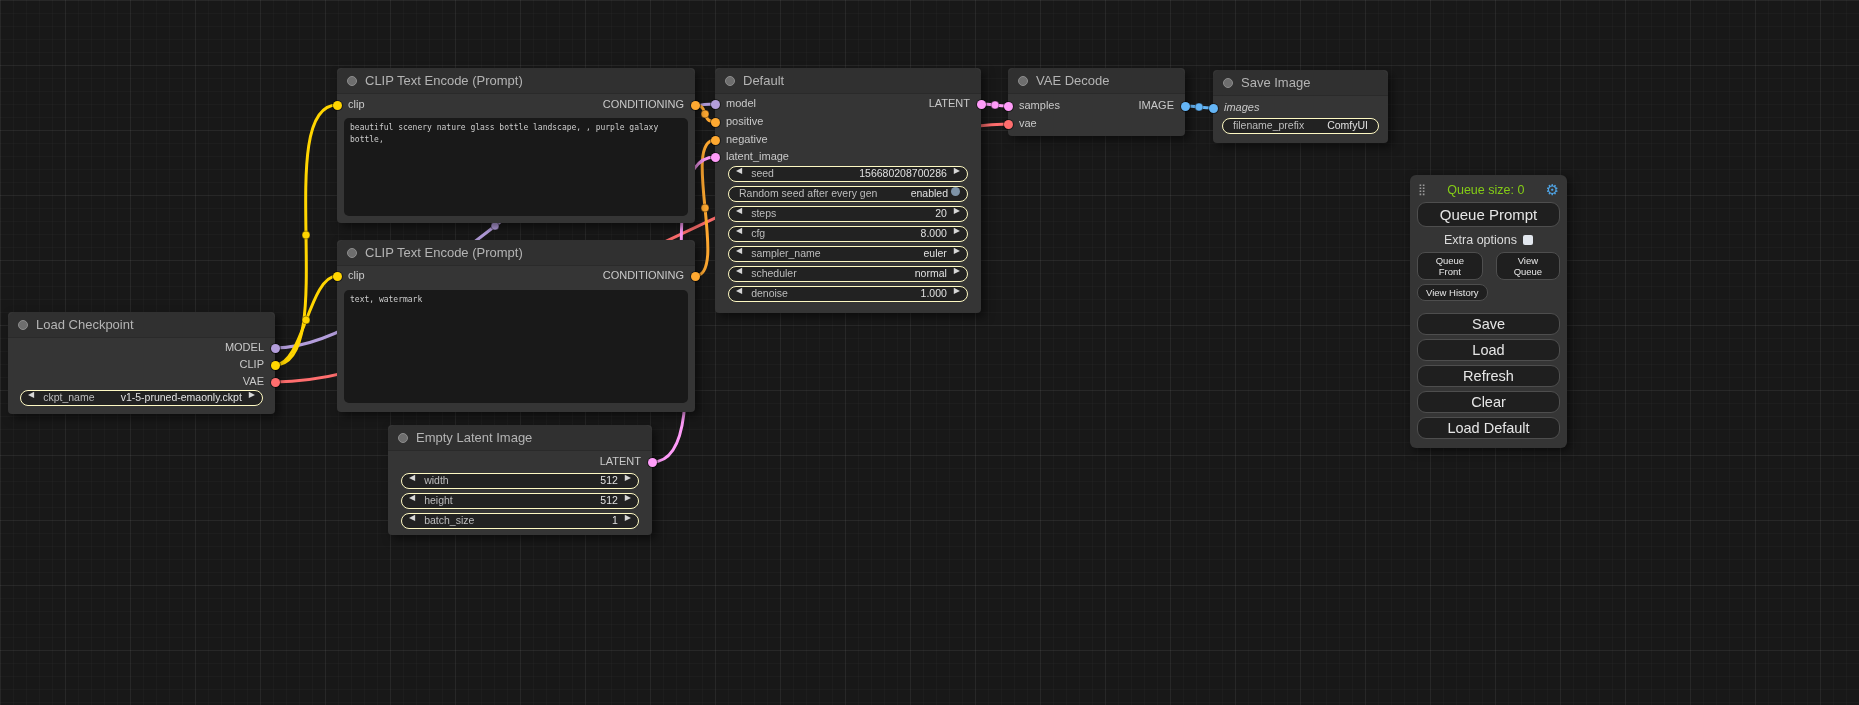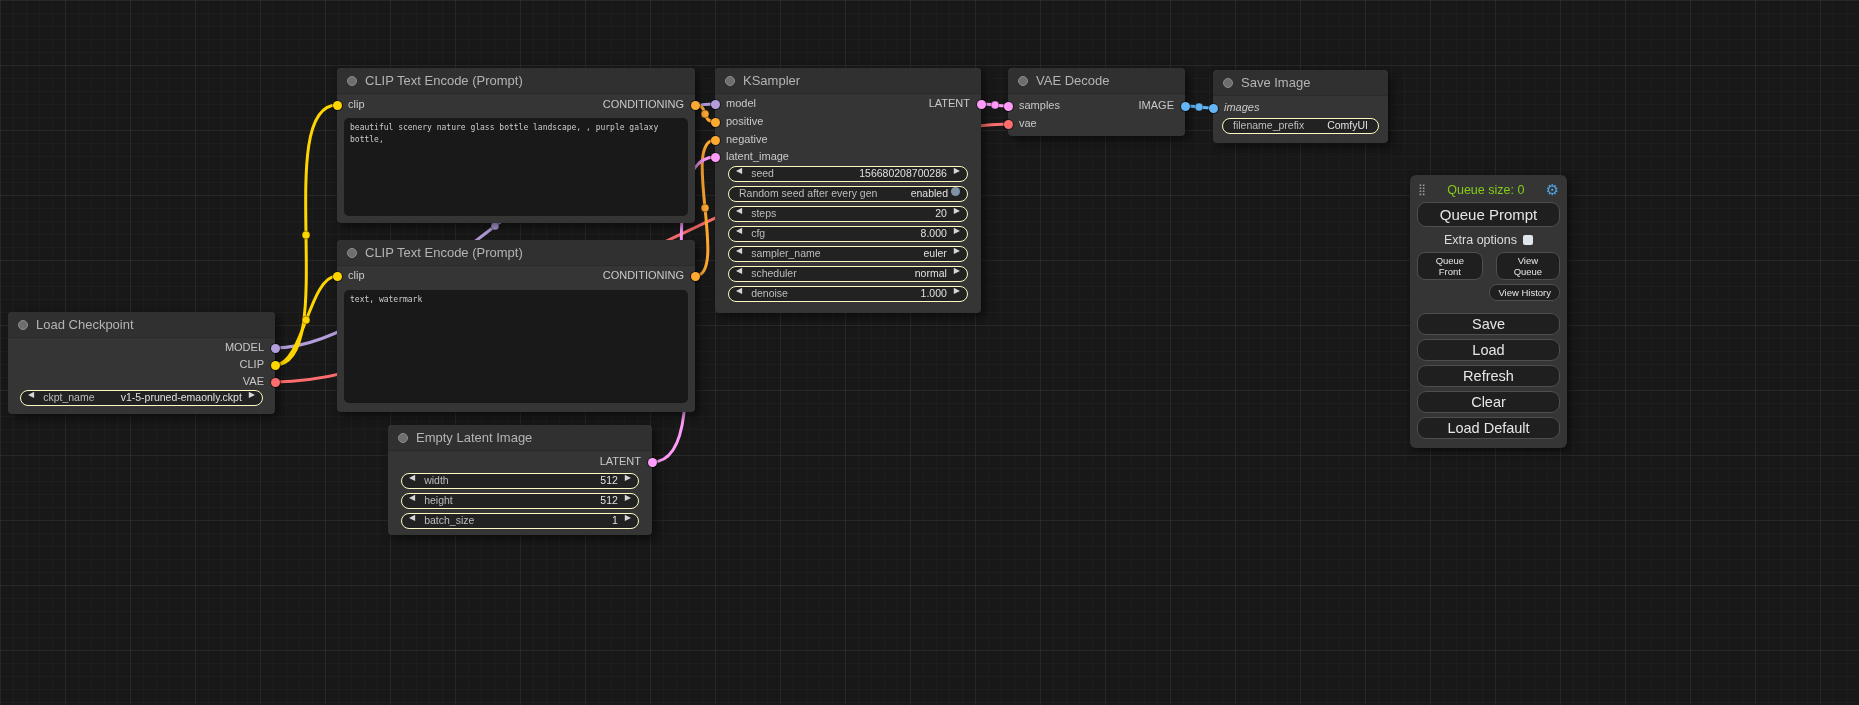--- a/index.html
+++ b/index.html
@@ -33,21 +33,21 @@
 
   #menu{position:absolute;left:1410px;top:175px;width:157px;z-index:3;background:#353535;border-radius:6px;box-shadow:3px 3px 10px rgba(0,0,0,0.55);padding:6px 7px 9px;box-sizing:border-box;color:#dcdcdc;}
   .menu-header{display:flex;align-items:center;height:17px;margin:0 1px 4px;}
   .drag-handle{color:#9a9a9a;font-size:11px;cursor:grab;}
   .queue-size{flex:1;text-align:center;font-size:12.5px;color:#84cc16;}
   .gear-icon{color:#4fa3e3;font-size:15px;line-height:1;cursor:pointer;}
   .cbtn{font-family:"Liberation Sans",sans-serif;background:#1f1f1f;border:1px solid #4e4e4e;color:#e6e6e6;cursor:pointer;display:block;padding:0;}
   .btn-queue{width:100%;height:25px;font-size:15px;border-radius:9px;margin-bottom:6px;}
   .extra-row{display:flex;align-items:center;justify-content:center;gap:6px;margin-bottom:5px;font-size:12.5px;height:14px;}
   .checkbox{width:10px;height:10px;background:#e2e7ee;border-radius:2px;cursor:pointer;}
-  .row-small{display:flex;justify-content:flex-end;gap:13px;margin-bottom:4px;}
+  .row-small{display:flex;justify-content:flex-start;gap:13px;margin-bottom:4px;}
   .btn-sm{display:inline-block;font-size:9.5px;border-radius:8px;padding:2px 8px;}
   .btn-big{width:100%;height:22px;font-size:14.5px;border-radius:9px;margin-top:4px;}
   .btn-big.first{margin-top:12px;}
 </style>
 </head>
 <body>
 
 <div id="canvas">
 
   <svg id="wires" width="1859" height="705">
@@ -157,21 +157,21 @@
       <span class="w-arrow">◀</span>
       <span class="w-label">batch_size</span>
       <span class="w-value">1</span>
       <span class="w-arrow">▶</span>
     </div>
   </div>
 
   <div class="node" style="left:715px;top:68px;width:266px;height:245px;">
     <div class="node-title">
       <span class="title-dot"></span>
-      <span>KSampler</span>
+      <span>Default</span>
     </div>
     <div class="slot in" style="top:29px;">
       <span class="slot-dot" style="background: rgb(179, 157, 219);"></span>
       <span>model</span>
     </div>
     <div class="slot in" style="top:47px;">
       <span class="slot-dot" style="background: rgb(255, 169, 49);"></span>
       <span>positive</span>
     </div>
     <div class="slot in" style="top:65px;">

